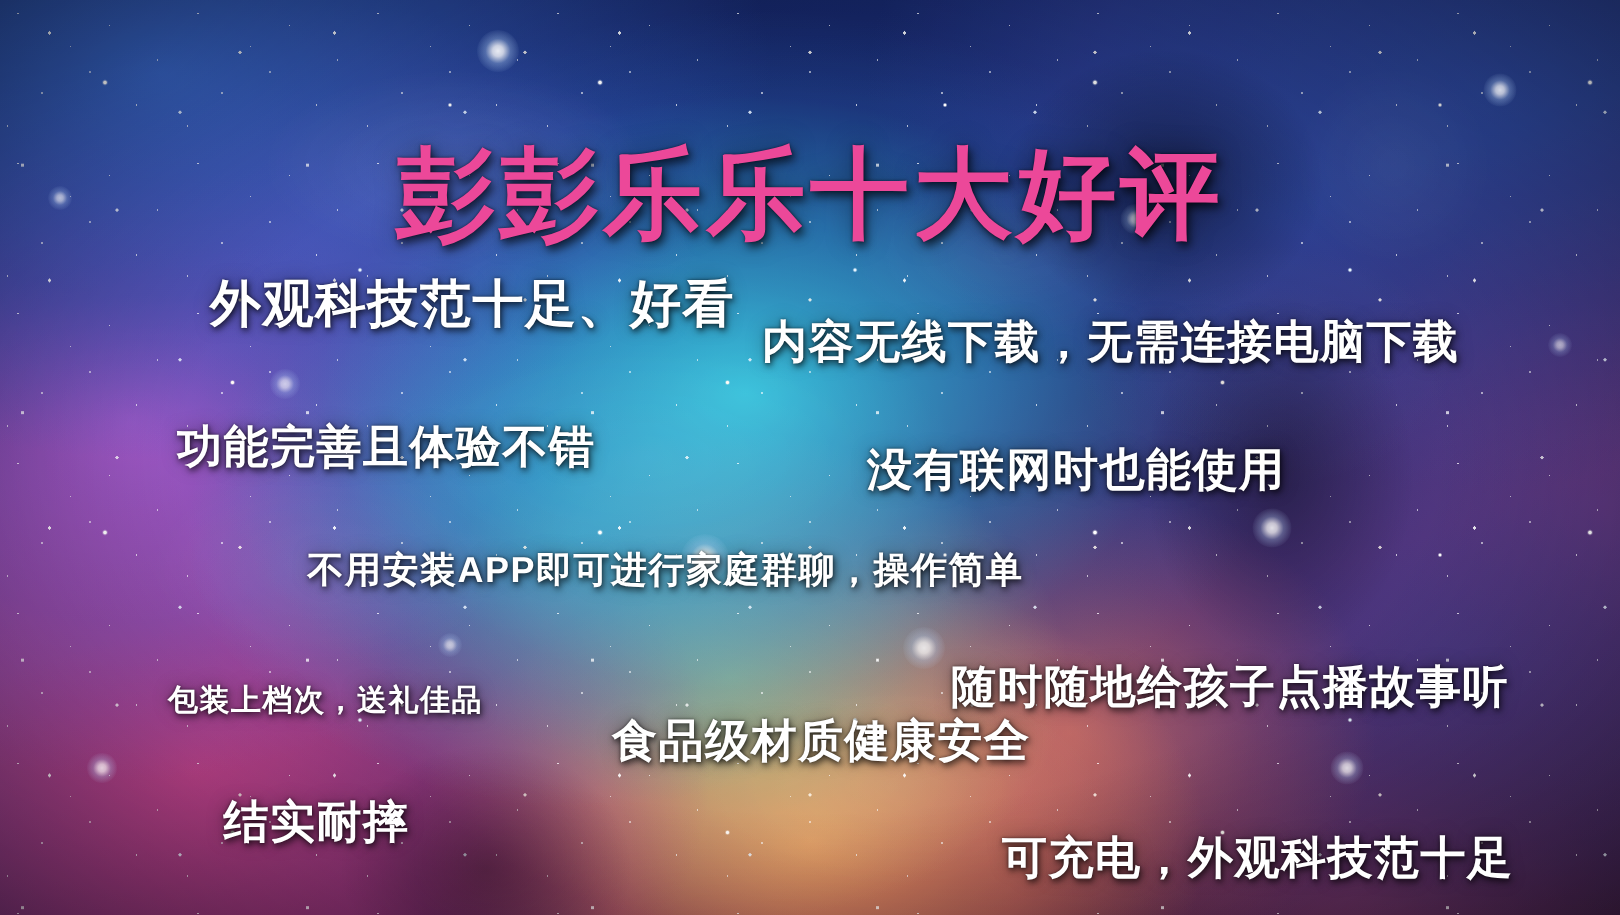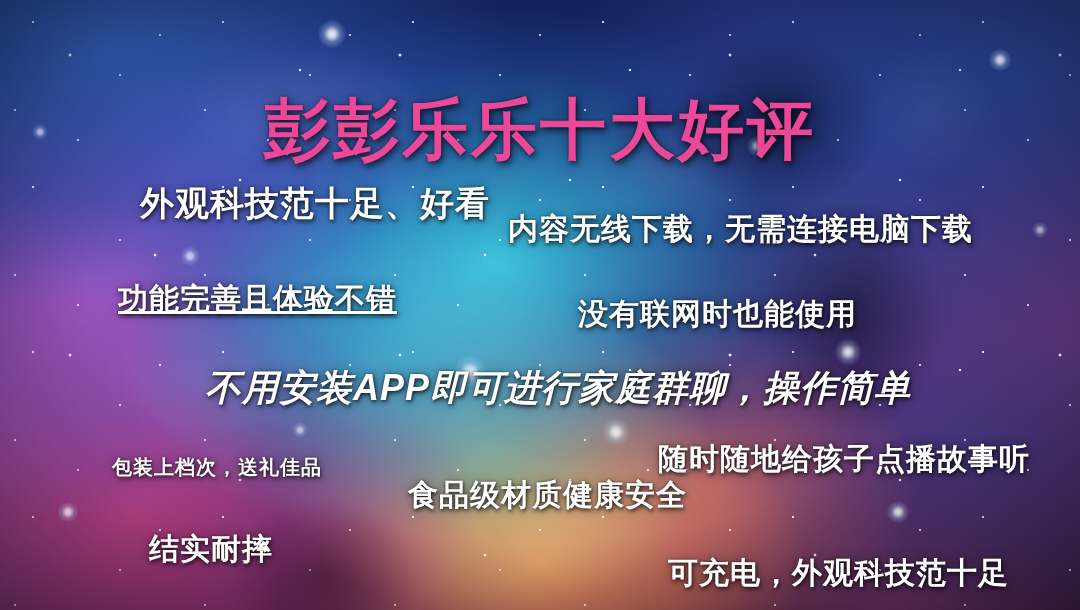--- a/index.html
+++ b/index.html
@@ -189,23 +189,23 @@
       <div class="star-glow" style="left: 747.4px; top: 136.4px; width: 19.2px; height: 19.2px; opacity: 0.7;"></div>
       <div class="star-glow" style="left: 32px; top: 124px; width: 16px; height: 16px; opacity: 0.65;"></div>
       <div class="star-glow" style="left: 1032px; top: 222px; width: 16px; height: 16px; opacity: 0.6;"></div>
     </div>
 
   <h1 class="title">彭彭乐乐十大好评</h1>
 
   <div id="feature-layer">
       <div class="feature" style="left: 140px; top: 185px; font-size: 34px;">外观科技范十足、好看</div>
       <div class="feature" style="left: 508px; top: 212px; font-size: 30px; text-align: right;">内容无线下载，无需连接电脑下载</div>
-      <div class="feature" style="left: 118px; top: 282px; font-size: 30px; text-decoration: underline;">功能完善且体验不错</div>
+      <div class="feature" style="left: 118px; top: 282px; font-size: 30px;">功能完善且体验不错</div>
       <div class="feature" style="left: 578px; top: 297px; font-size: 30px;">没有联网时也能使用</div>
-      <div class="feature" style="left: 205px; top: 368px; font-size: 36px; font-style: italic;">不用安装APP即可进行家庭群聊，操作简单</div>
+      <div class="feature" style="left: 205px; top: 368px; font-size: 24px;">不用安装APP即可进行家庭群聊，操作简单</div>
       <div class="feature" style="left: 112px; top: 456px; font-size: 20px;">包装上档次，送礼佳品</div>
-      <div class="feature" style="left: 628px; top: 442px; font-size: 30px; padding-left: 30px;">随时随地给孩子点播故事听</div>
+      <div class="feature" style="left: 604px; top: 442px; font-size: 30px; padding-left: 30px;">随时随地给孩子点播故事听</div>
       <div class="feature" style="left: 408px; top: 478px; font-size: 30px;">食品级材质健康安全</div>
       <div class="feature" style="left: 149px; top: 532px; font-size: 30px;">结实耐摔</div>
       <div class="feature" style="left: 668px; top: 556px; font-size: 30px;">可充电，外观科技范十足</div>
     </div>
 
 </div>
 
 </body></html>

